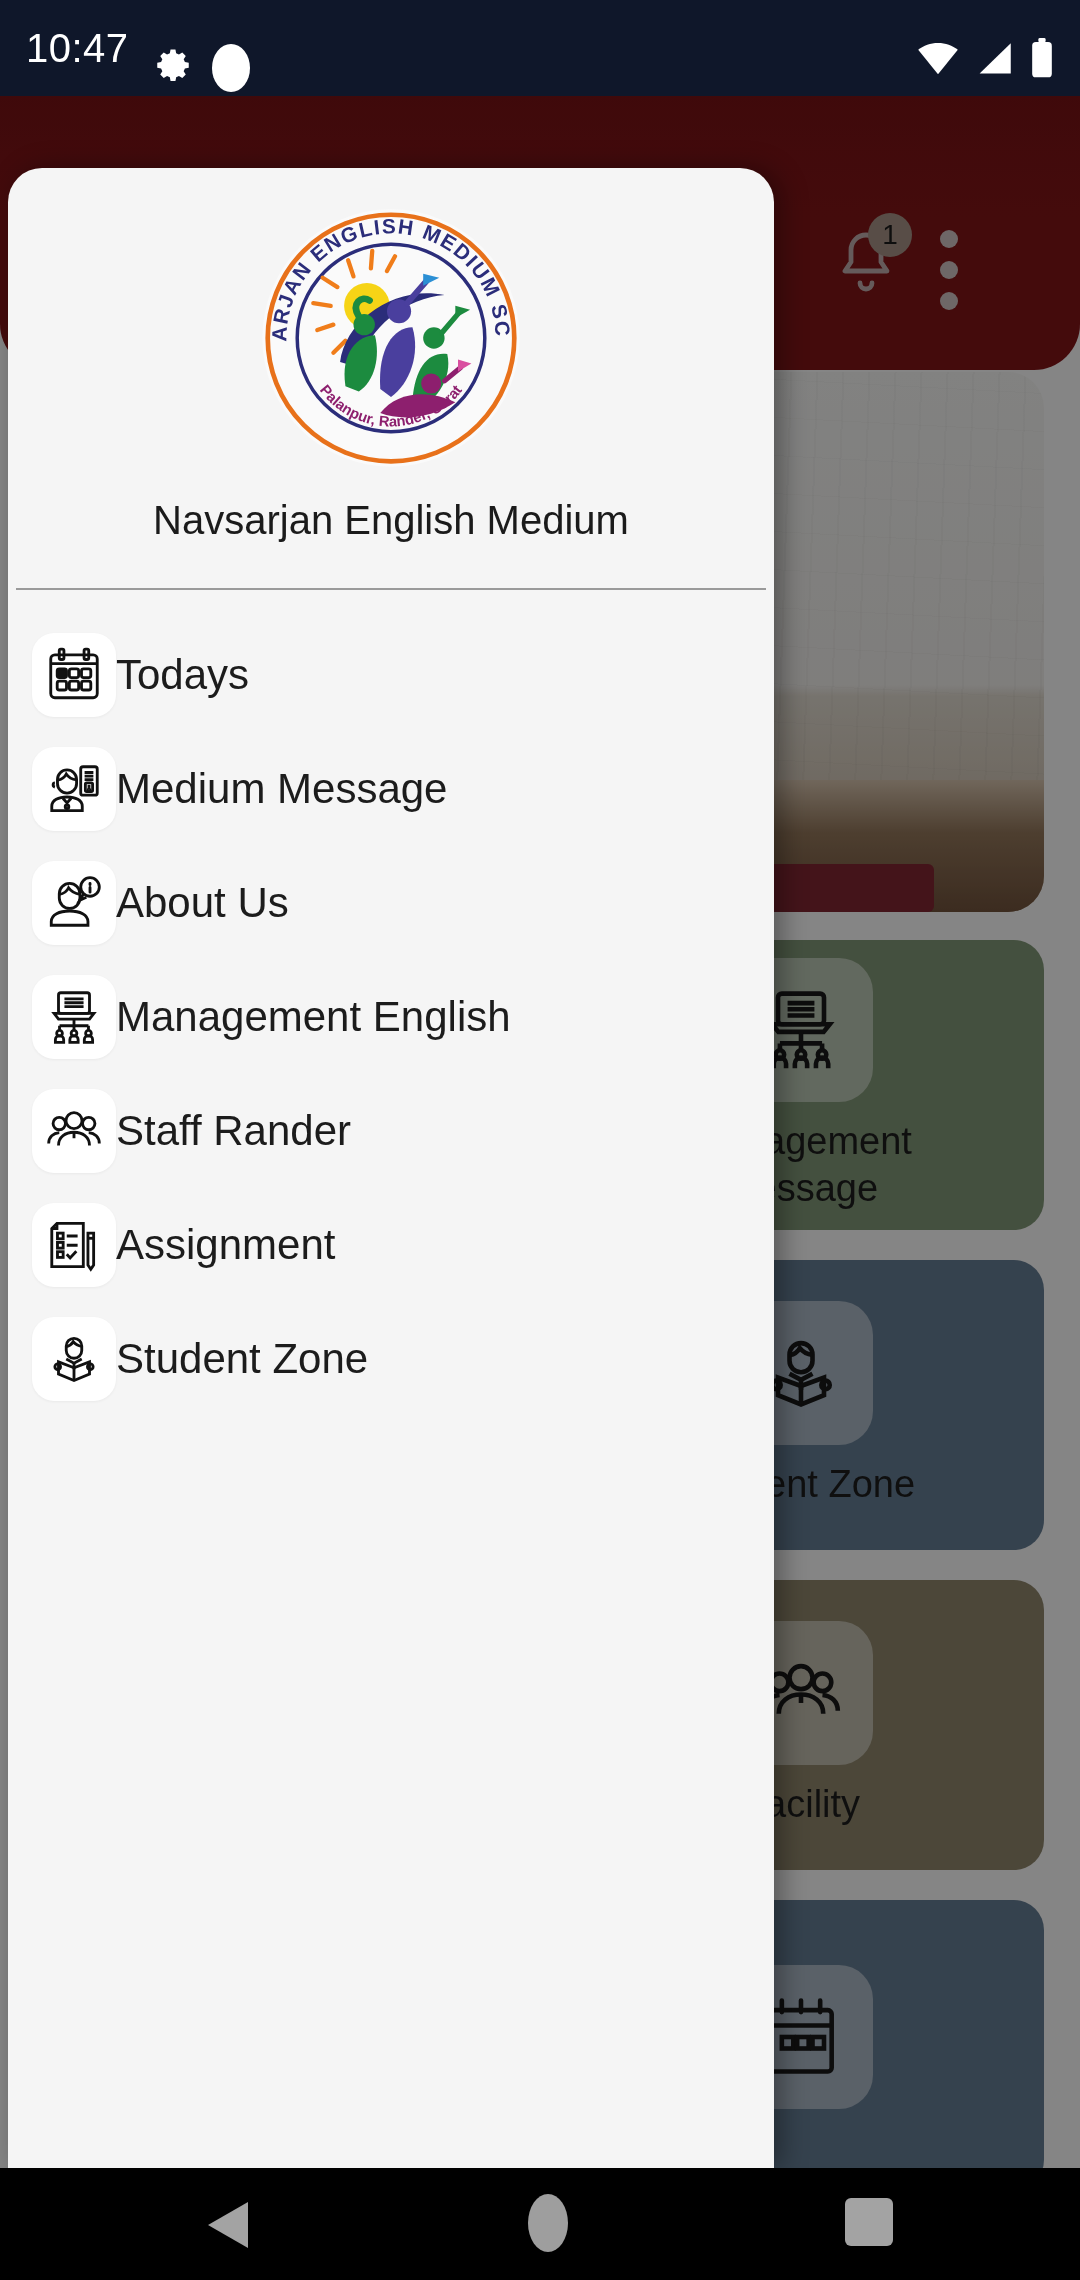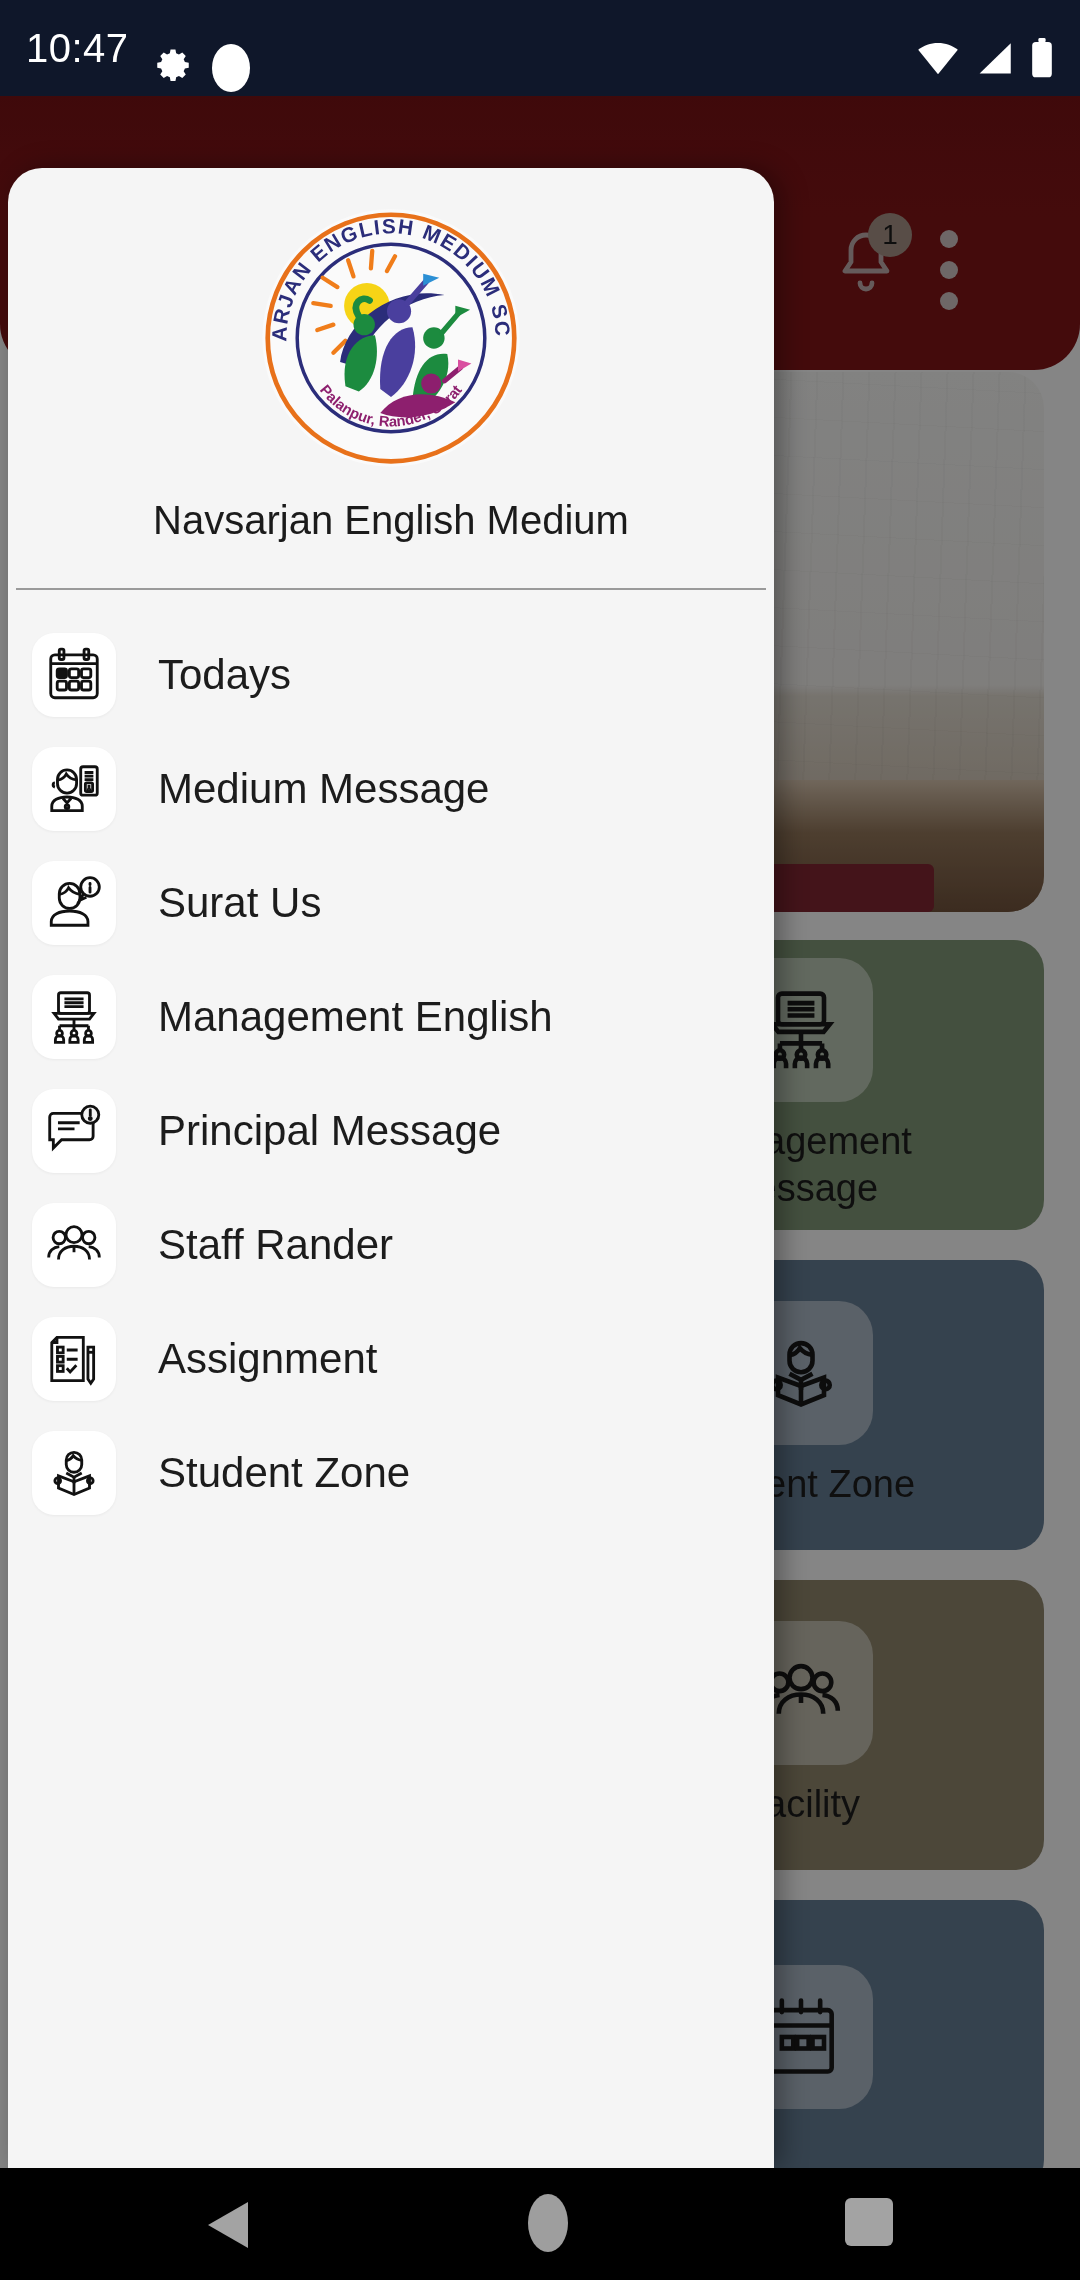--- a/index.html
+++ b/index.html
@@ -146,21 +146,21 @@
     display: flex; align-items: center;
     height: 114px; padding-left: 24px; margin-bottom: 0;
   }
   .mtile {
     width: 84px; height: 84px; min-width: 84px;
     background: #fff; border-radius: 22px;
     display: flex; align-items: center; justify-content: center;
     box-shadow: 0 1px 3px rgba(0,0,0,.05);
   }
   .mlabel {
-    margin-left: 42px; font-size: 42px; color: #1c1c1c;
+    font-size: 42px; color: #1c1c1c;
     white-space: nowrap;
   }
 
   
   #statusbar {
     position: absolute; left: 0; top: 0; width: 1080px; height: 96px;
     background: #0f172a; z-index: 40;
   }
   #sb-time {
     position: absolute; left: 26px; top: 26px;
@@ -393,53 +393,41 @@
         <div class="mtile">
           <svg width="62" height="62" viewBox="0 0 24 24" fill="none" stroke="#111" stroke-width="1.1">
             <path d="M6.3 8.4a4 4 0 0 1 8 0v1.7a4 4 0 0 1-8 0z"></path>
             <path d="M6.3 8.7c1.7-.3 3-1.3 3.6-2.6.9 1.3 2.3 2.3 4.4 2.5"></path>
             <path d="M3.2 20.6v-1.4c0-2.7 3.1-4.1 7.1-4.1s7.1 1.4 7.1 4.1v1.4z"></path>
             <circle cx="18.2" cy="5.8" r="3.6"></circle>
             <path d="M15.6 8.6 14.2 11l2.6-1.2"></path>
             <path d="M18.2 4.4v.5M18.2 6v1.8" stroke-linecap="round"></path>
           </svg>
         </div>
-        <div class="mlabel">Surat Us</div>
+        <div class="mlabel">About Us</div>
       </div>
 
       <div class="mitem">
         <div class="mtile">
           <svg width="62" height="62" viewBox="0 0 24 24" fill="none" stroke="#111" stroke-width="1.1">
             <rect x="6" y="2.6" width="12" height="8" rx=".9"></rect>
             <path d="M8.3 5h7.4M8.3 6.5h7.4M8.3 8h7.4"></path>
             <path d="M4.3 10.6h15.4l-1.7 2.2H6z"></path>
             <path d="M12 12.8v2.6M6.4 15.4h11.2M6.4 15.4v1.5M12 15.4v1.5M17.6 15.4v1.5"></path>
             <circle cx="6.4" cy="18.3" r="1.1"></circle>
               <path d="M4.8 21.8v-1a1.6 1.6 0 0 1 3.2 0v1z"></path>
             <circle cx="12" cy="18.3" r="1.1"></circle>
               <path d="M10.4 21.8v-1a1.6 1.6 0 0 1 3.2 0v1z"></path>
             <circle cx="17.6" cy="18.3" r="1.1"></circle>
               <path d="M16 21.8v-1a1.6 1.6 0 0 1 3.2 0v1z"></path>
           </svg>
         </div>
         <div class="mlabel">Management English</div>
       </div>
 
-      <div class="mitem">
-        <div class="mtile">
-          <svg width="62" height="62" viewBox="0 0 24 24" fill="none" stroke="#111" stroke-width="1.1">
-            <path d="M2.6 6.6a1.4 1.4 0 0 1 1.4-1.4h14a1.4 1.4 0 0 1 1.4 1.4v7.4a1.4 1.4 0 0 1-1.4 1.4H7.2L4 18.6v-3.2h-1.4z"></path>
-            <path d="M5.8 8.8h8.4M5.8 11.2h6.4"></path>
-            <circle cx="18.3" cy="5.7" r="3.3" fill="#f5f5f5"></circle>
-            <path d="M18.3 3.8v2.2" stroke-linecap="round"></path>
-            <circle cx="18.3" cy="7.2" r=".4" fill="#111"></circle>
-          </svg>
-        </div>
-        <div class="mlabel">Principal Message</div>
-      </div>
 
 
       <div class="mitem">
         <div class="mtile">
           <svg width="62" height="62" viewBox="0 0 24 24" fill="none" stroke="#111" stroke-width="1.1">
             <circle cx="12" cy="8" r="3.1"></circle>
             <circle cx="6.3" cy="9.1" r="2.4"></circle>
             <circle cx="17.7" cy="9.1" r="2.4"></circle>
             <path d="M6 17.6c0-3.3 2.7-5.1 6-5.1s6 1.8 6 5.1"></path>
             <path d="M2.2 16.8c0-2.5 1.8-4 4.1-4.2"></path>

